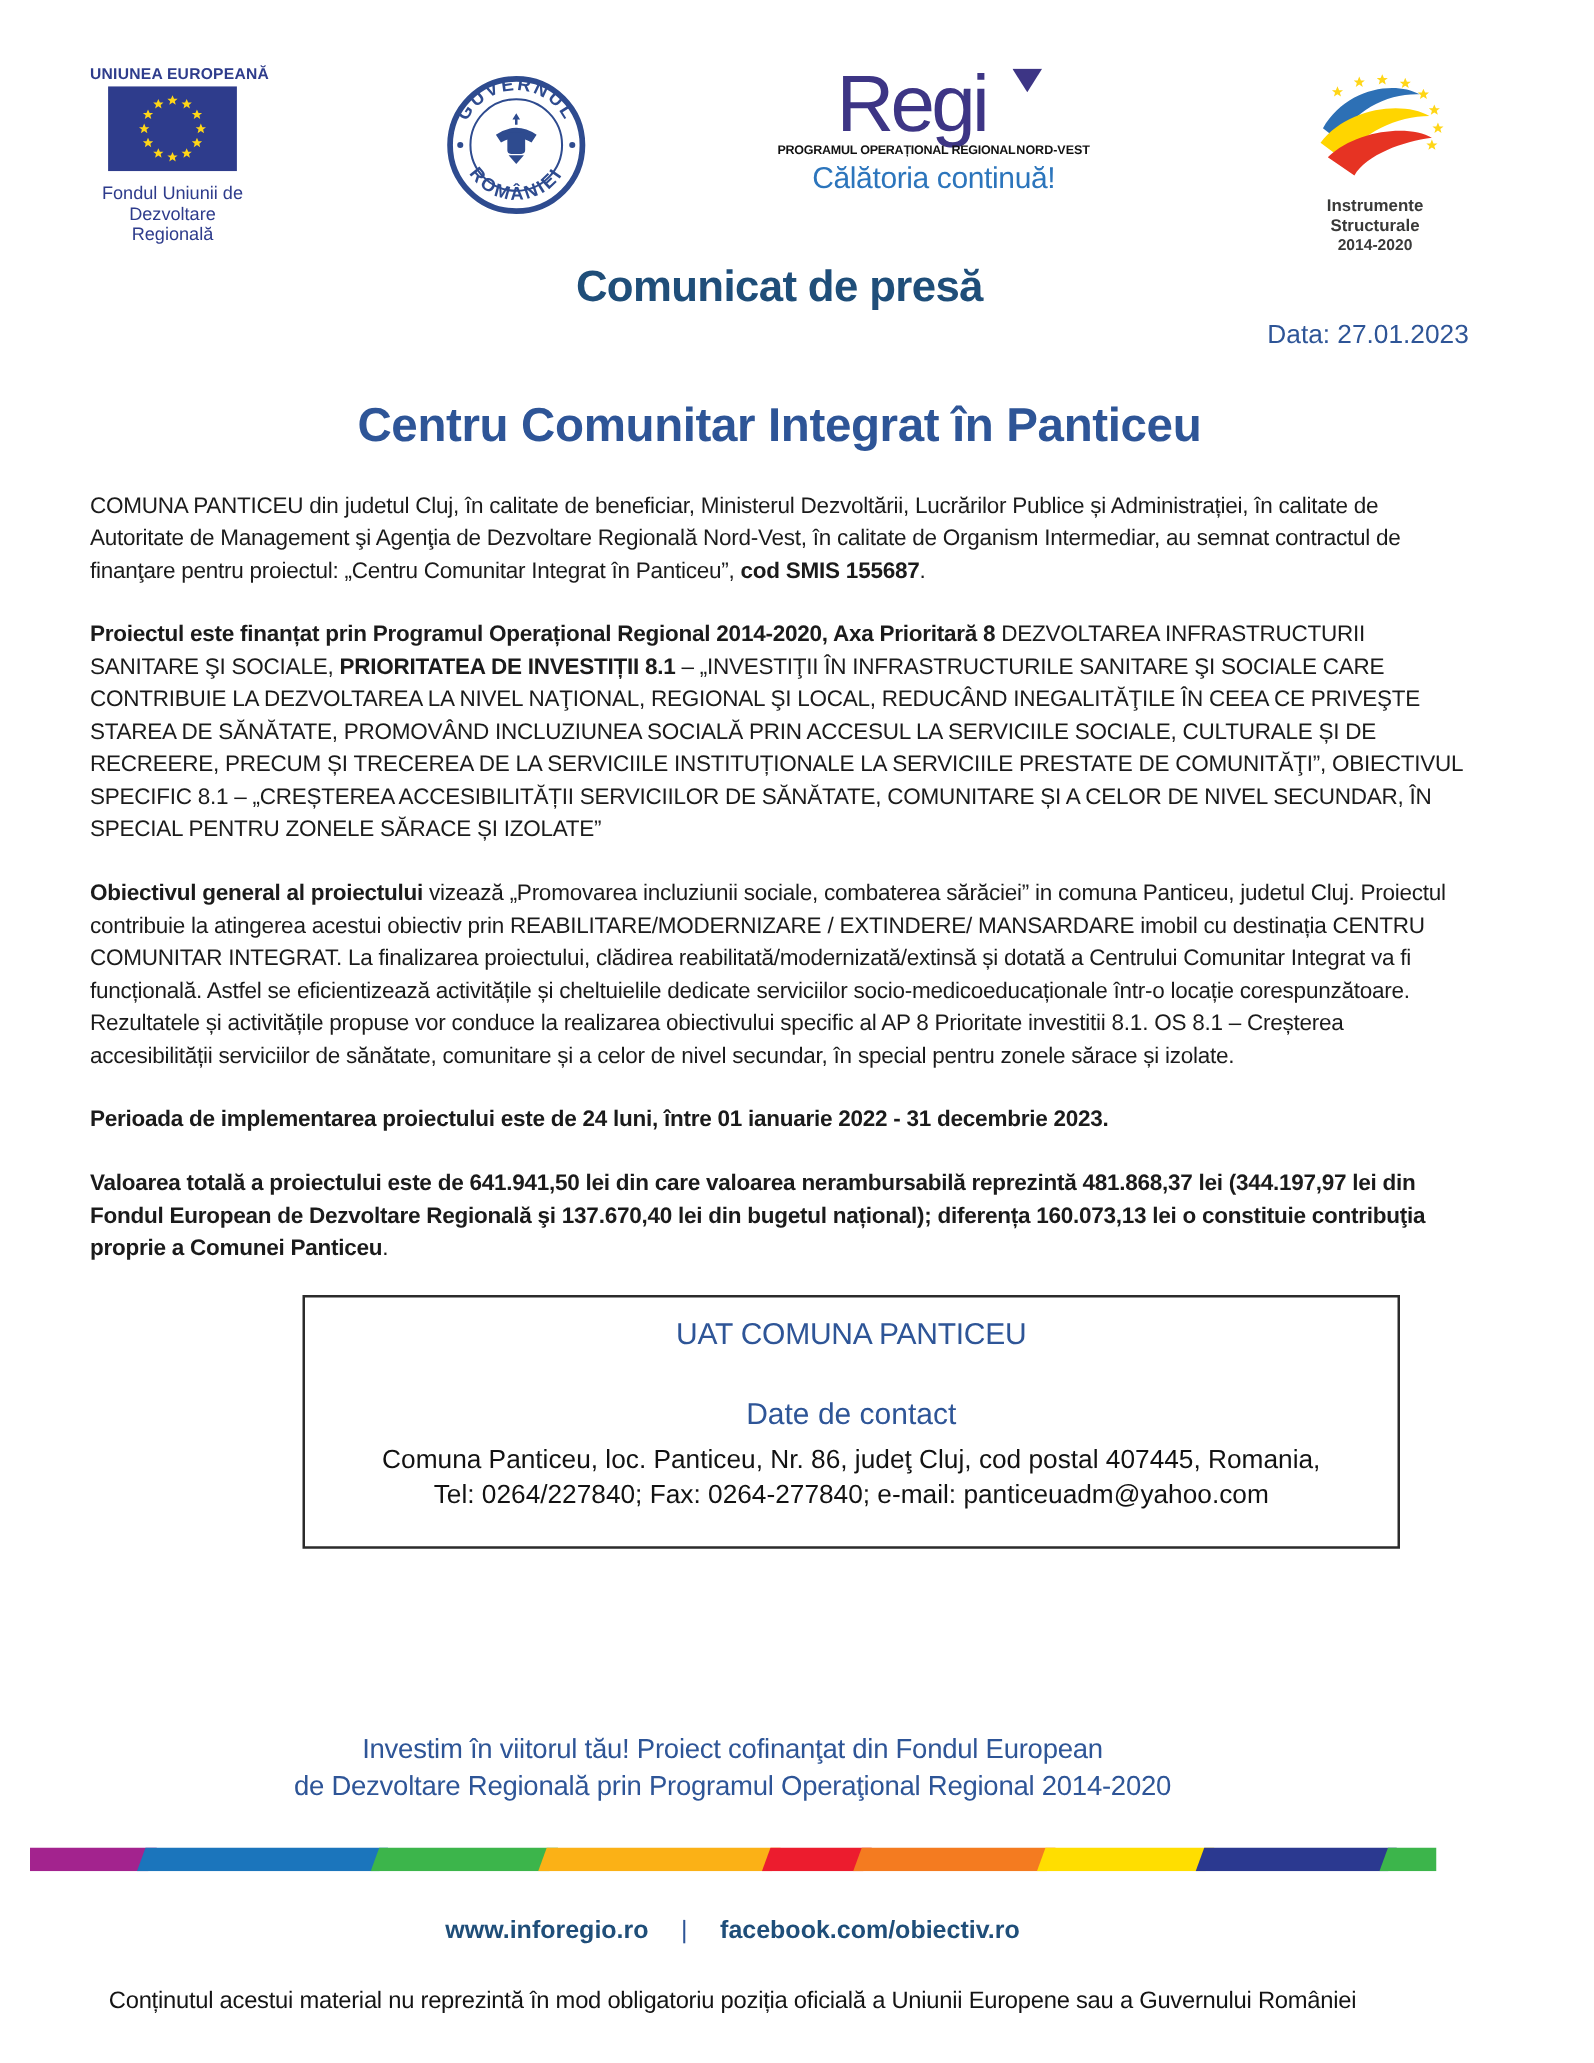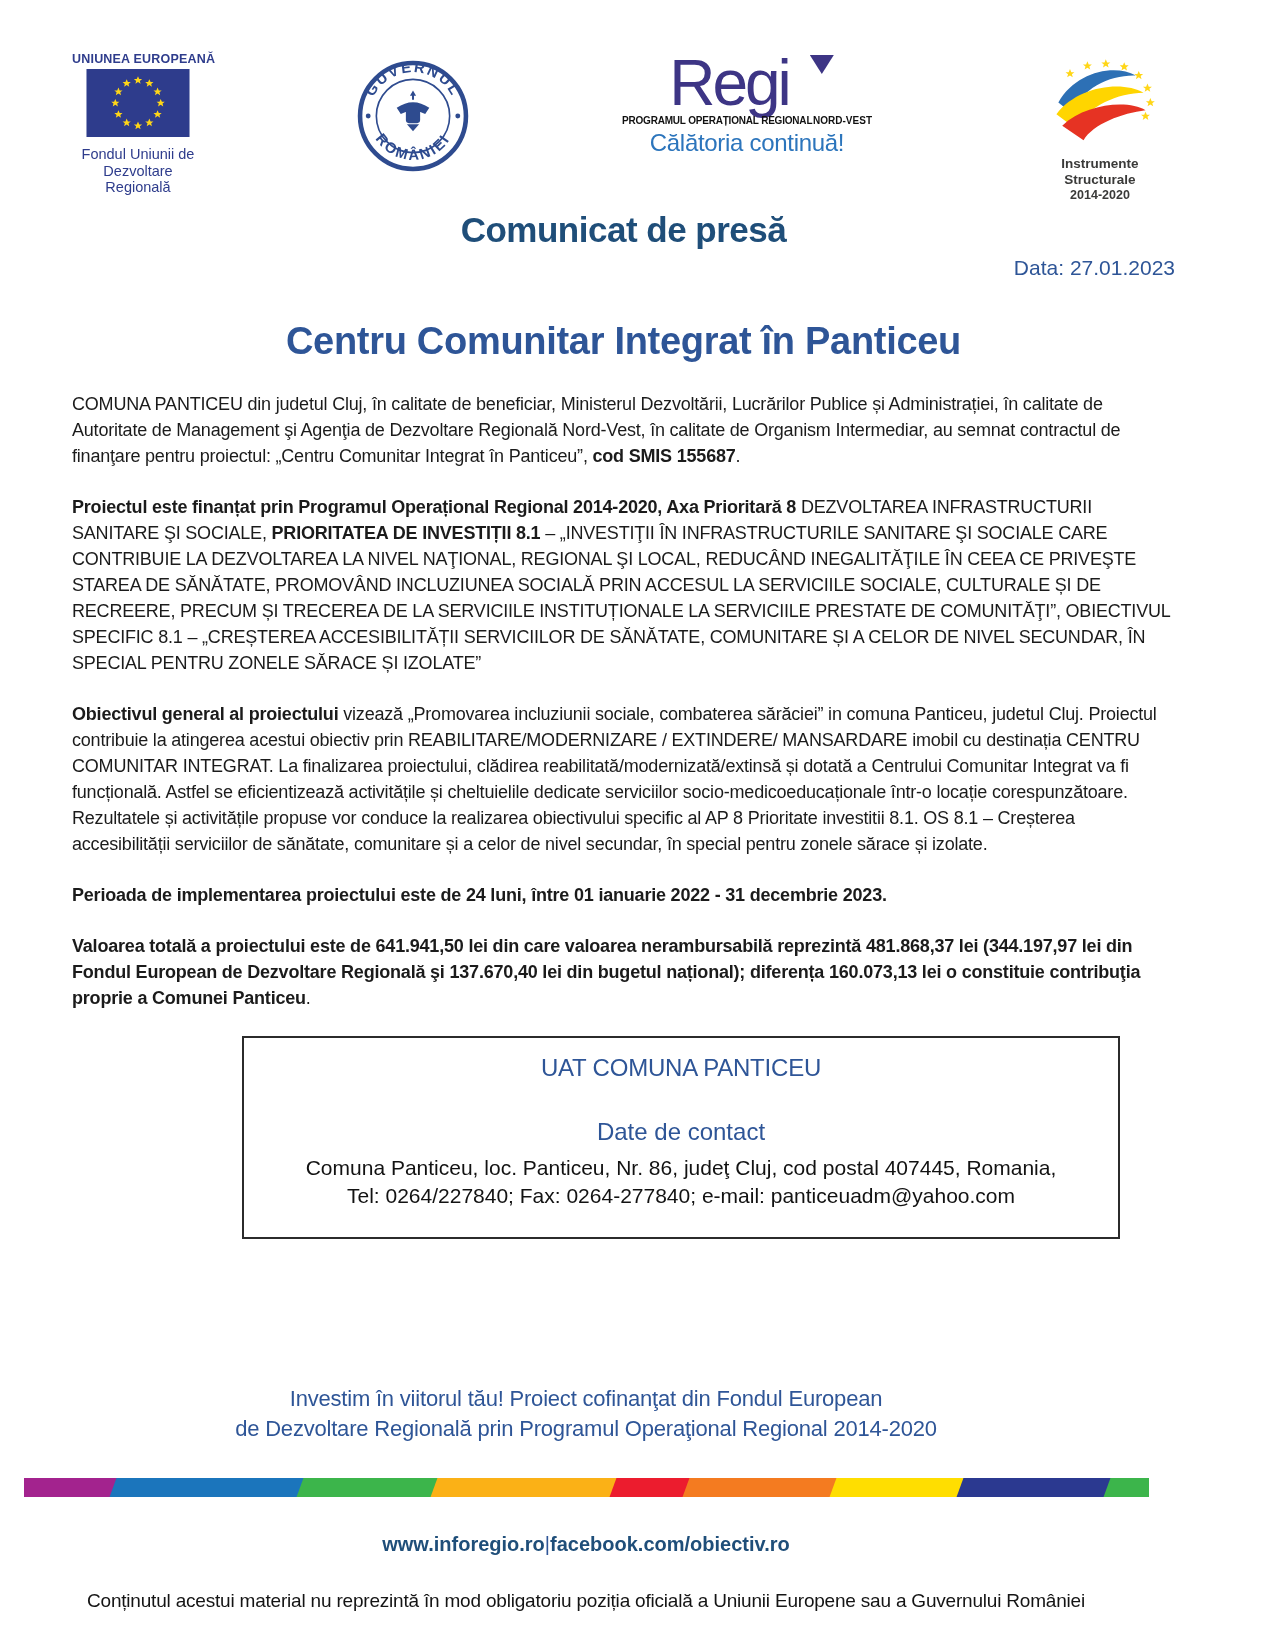--- a/index.html
+++ b/index.html
@@ -58,21 +58,21 @@
   .contact-addr{font-size:21px;color:#121212;margin-top:8px;line-height:1.35;}
   .contact-phone{font-size:21px;color:#121212;line-height:1.35;}
 
   
   .footer{position:absolute;left:0;top:1344px;width:1172px;margin-top:40px;}
   .cofinance{text-align:center;color:var(--accent-blue);font-size:22px;line-height:30px;letter-spacing:-.2px;}
   .color-bar{margin:34px auto 0 auto;width:1125px;height:19px;display:flex;overflow:hidden;}
   .bar-seg{height:100%;transform:skewX(-20deg);margin:0 -4px;}
   .bar-seg:first-child{margin-left:-8px;}
   .bar-seg:last-child{margin-right:-8px;}
-  .links-row{margin-top:36px;display:flex;justify-content:center;font-size:20px;font-weight:bold;color:var(--title-blue);}
+  .links-row{margin-top:36px;display:flex;justify-content:center;gap:26px;font-size:20px;font-weight:bold;color:var(--title-blue);}
   .links-row .sep{font-weight:normal;color:var(--accent-blue);}
   .links-row a{color:var(--title-blue);text-decoration:none;cursor:pointer;}
   .disclaimer{margin-top:34px;text-align:center;font-size:19px;color:#141414;letter-spacing:-.2px;}
 </style>
 </head>
 <body>
 
 <div class="content">
 
   <div class="logo-row">

